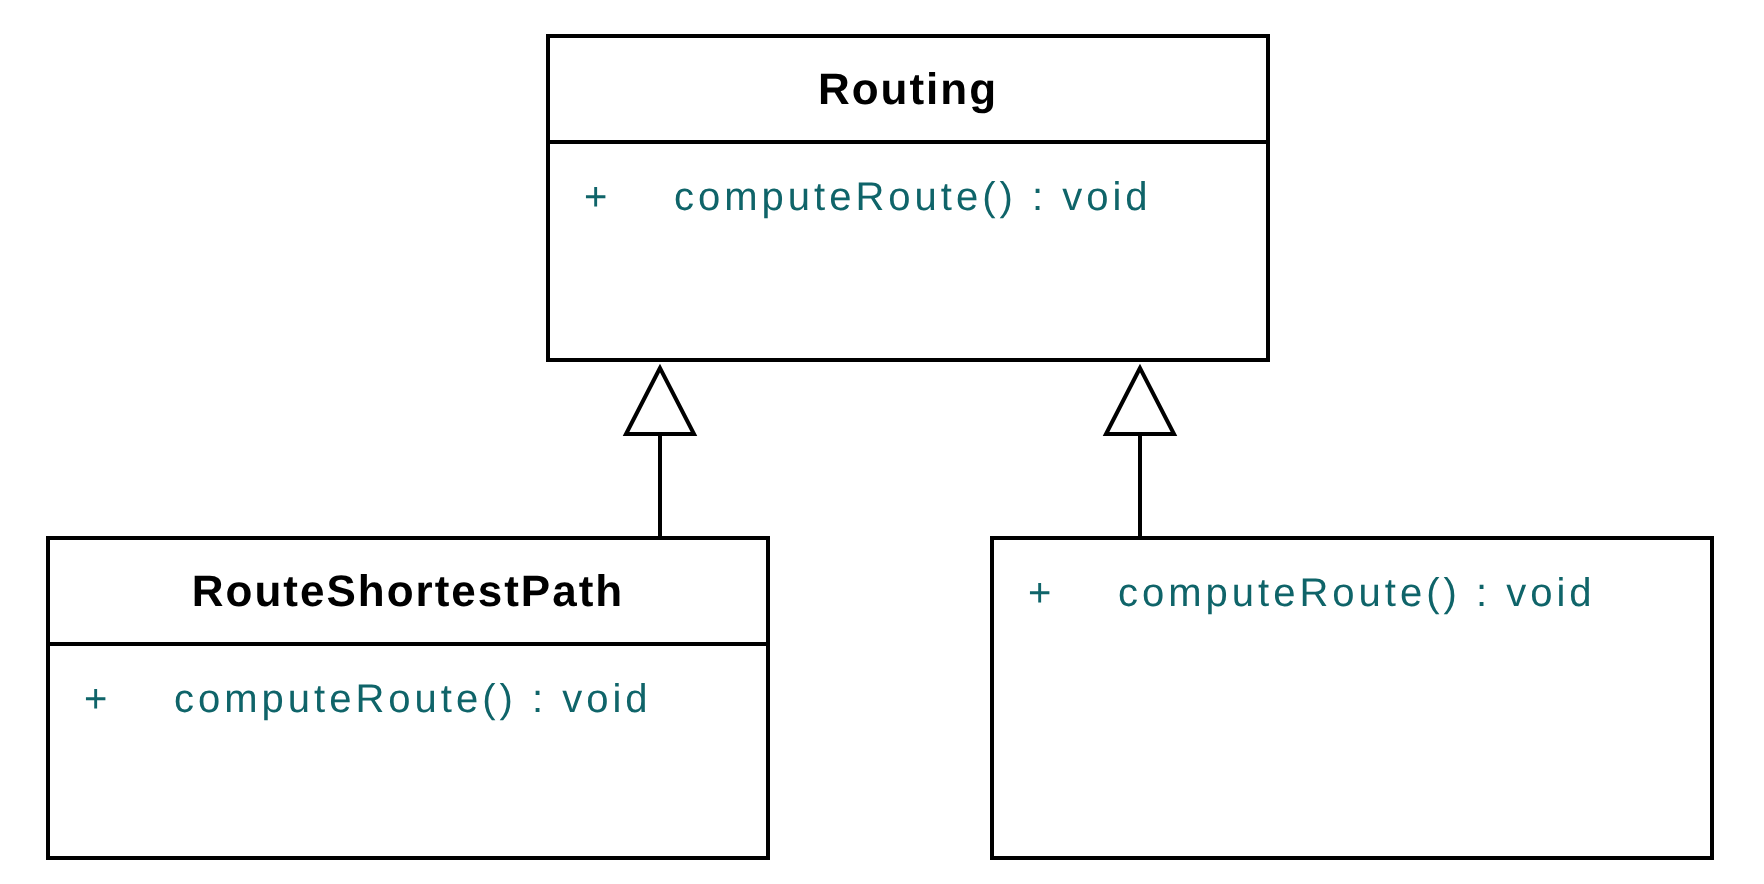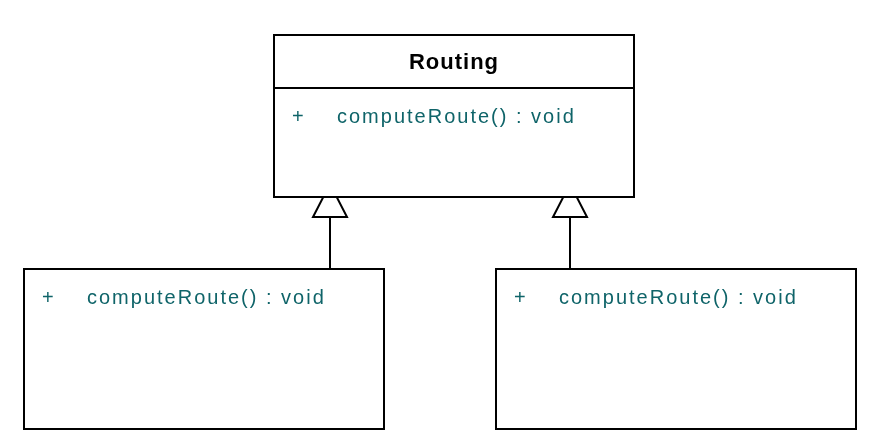--- a/index.html
+++ b/index.html
@@ -31,21 +31,21 @@
     stroke: #000000;
     stroke-width: 2;
     stroke-linejoin: miter;
   }
   .uml-class {
     position: absolute;
     box-sizing: border-box;
     background: #ffffff;
     border: 2px solid #000000;
   }
-  .uml-class.routing   { left: 273px; top: 17px;  width: 362px; height: 164px; margin-top: 17px; }
+  .uml-class.routing   { left: 273px; top: 17px;  width: 362px; height: 164px; }
   .uml-class.path      { left: 23px;  top: 268px; width: 362px; height: 162px; }
   .uml-class.timeway   { left: 495px; top: 268px; width: 362px; height: 162px; }
   .class-title {
     height: 51px;
     border-bottom: 2px solid #000000;
     display: flex;
     align-items: center;
     justify-content: center;
     font-size: 22px;
     font-weight: bold;
@@ -90,20 +90,21 @@
     <div class="class-title">Routing</div>
     <div class="class-methods">
       <div class="method-row">
         <span class="vis">+</span>
         <span class="sig">computeRoute() : void</span>
       </div>
     </div>
   </div>
 
   <div class="uml-class path">
+    <div class="class-title">RouteShortestPath</div>
     <div class="class-methods">
       <div class="method-row">
         <span class="vis">+</span>
         <span class="sig">computeRoute() : void</span>
       </div>
     </div>
   </div>
 
   <div class="uml-class timeway">
     <div class="class-methods">

